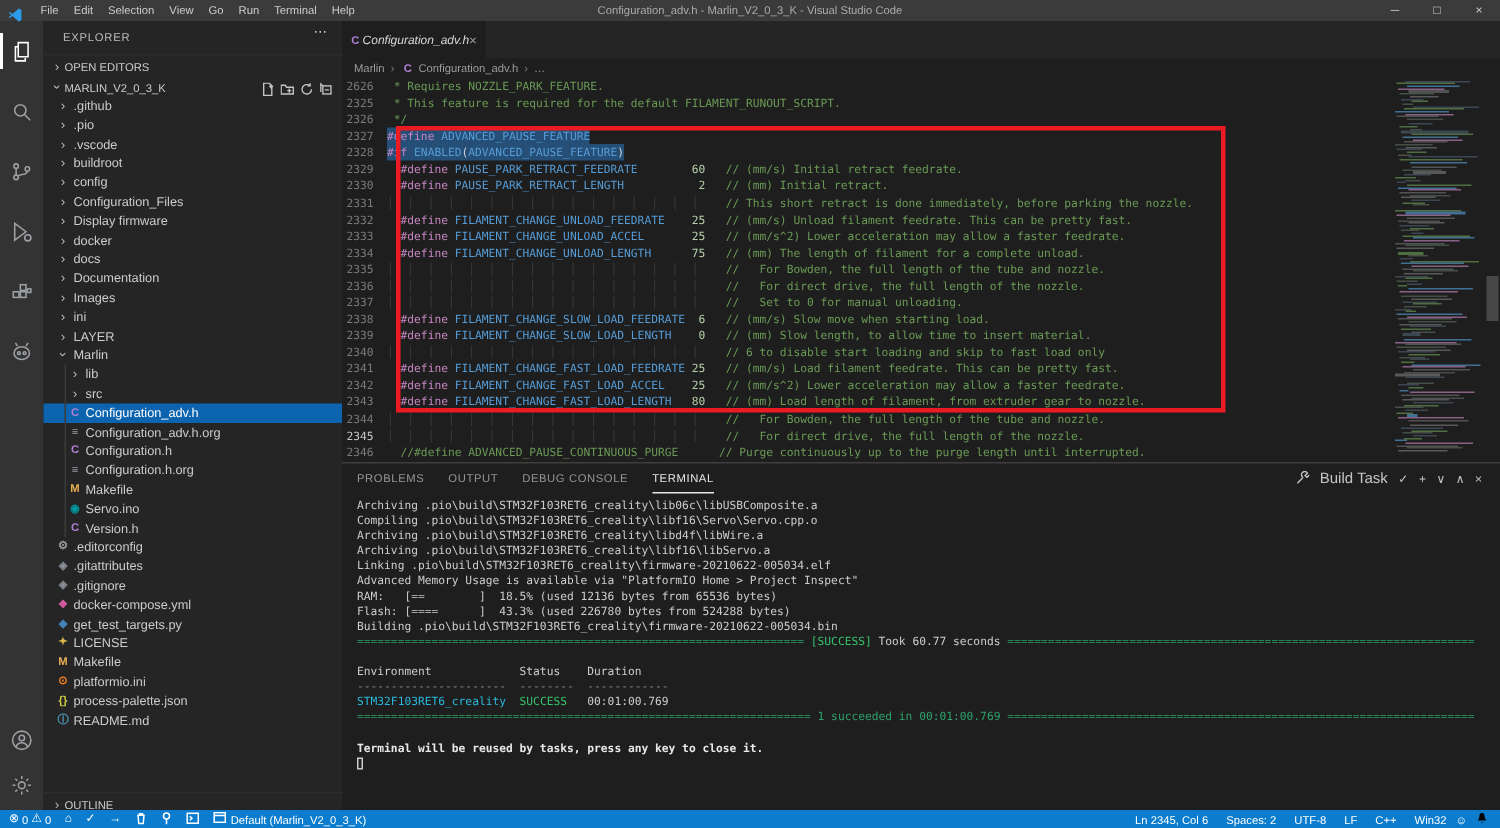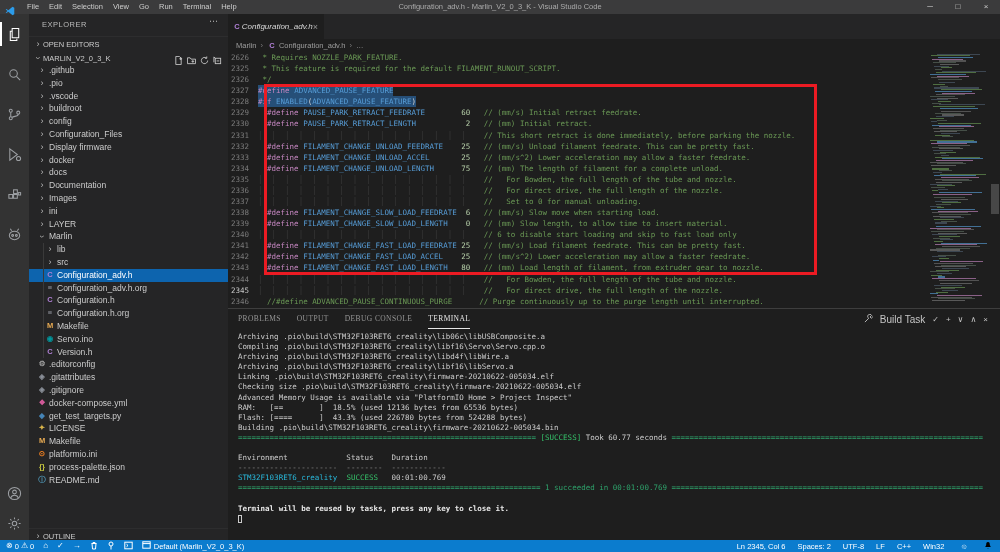--- a/index.html
+++ b/index.html
@@ -67,39 +67,39 @@
   #minimap { position:absolute; left:700px; top:0; width:58px; height:256px; }
   .mm-row { height:1.1px; margin-bottom:0.6px; }
   #code-scrollbar { position:absolute; left:762px; top:0; width:10px; height:256px; }
   #code-thumb { position:absolute; left:1px; top:132px; width:8px; height:30px; background:rgba(121,121,121,.45); }
 
   #annotation-box { position:absolute; left:264px; top:84px; width:553px; height:191px; border:3px solid #EC1B23; z-index:40; }
 
   
   #panel { position:absolute; left:228px; top:308px; width:772px; height:232px; background:#1E1E1E; border-top:1px solid #3E3E3E; }
   #panel-tabs { position:absolute; left:10px; top:0; height:20px; display:flex; gap:16px; }
-  .ptab { font-size:7.5px; line-height:19px; letter-spacing:.4px; color:#969696;font-family:Liberation Serif, serif; }
+  .ptab { font-size:7.5px; line-height:19px; letter-spacing:.4px; color:#969696; }
   .ptab.active { color:#E7E7E7; border-bottom:1px solid #E7E7E7; }
   #panel-actions { position:absolute; right:12px; top:0; height:20px; display:flex; align-items:center; gap:7px; color:#C5C5C5; font-size:8px; }
   #panel-actions .tlabel { font-size:10px; }
   #panel-actions svg { stroke:#C5C5C5; fill:none; stroke-width:1; }
   #terminal { position:absolute; left:10px; top:23px; right:4px; bottom:0; }
   .trow { height:10.1px; line-height:10.1px; white-space:pre; font-family:"DejaVu Sans Mono", monospace; font-size:7.5px; }
   .tt-w{color:#CCCCCC} .tt-e{color:#2EA26B} .tt-s{color:#35C26A} .tt-cy{color:#29B8DB}
   .tt-dim{color:#8A8A8A} .tt-b{color:#E8E8E8; font-weight:bold}
   #cursor-block { display:inline-block; width:4px; height:8px; border:1px solid #CCCCCC; vertical-align:middle; }
 
   
   #statusbar { position:absolute; left:0; top:540px; width:1000px; height:12px; background:#0B7CCE; color:#FFFFFF; z-index:30; display:flex; align-items:center; font-size:7.5px; }
   #status-left { display:flex; align-items:center; gap:9px; padding-left:6px; }
   #status-left .sicon { font-size:8px; line-height:12px; }
   #status-left svg { stroke:#FFFFFF; fill:none; stroke-width:1; }
   .probs { display:flex; align-items:center; gap:2px; }
   #status-env { display:flex; align-items:center; gap:3px; }
-  #status-right { margin-left:auto; display:flex; align-items:center; gap:16px; padding-right:8px; }
+  #status-right { margin-left:auto; display:flex; align-items:center; gap:6px; padding-right:8px; }
   #status-right span { white-space:nowrap; }
 </style>
 </head>
 <body>
 
 <div id="titlebar">
   <span id="vscode-logo">
     <svg width="10" height="10" viewBox="0 0 14 14">
         <path d="M10.5 1 L4.7 6.1 L2 4.2 L1 4.8 L3.6 7 L1 9.2 L2 9.8 L4.7 7.9 L10.5 13 L13 11.7 V2.3 Z" fill="#2C9CEA"></path>
       </svg>
@@ -559,21 +559,20 @@
     <span>∨</span>
     <span>∧</span>
     <span>×</span>
   </div>
   <div id="terminal">
       <div class="trow"><span class="tt-w">Archiving .pio\build\STM32F103RET6_creality\lib06c\libUSBComposite.a</span></div>
       <div class="trow"><span class="tt-w">Compiling .pio\build\STM32F103RET6_creality\libf16\Servo\Servo.cpp.o</span></div>
       <div class="trow"><span class="tt-w">Archiving .pio\build\STM32F103RET6_creality\libd4f\libWire.a</span></div>
       <div class="trow"><span class="tt-w">Archiving .pio\build\STM32F103RET6_creality\libf16\libServo.a</span></div>
       <div class="trow"><span class="tt-w">Linking .pio\build\STM32F103RET6_creality\firmware-20210622-005034.elf</span></div>
-      <div class="trow"><span class="tt-w">Checking size .pio\build\STM32F103RET6_creality\firmware-20210622-005034.elf</span></div>
       <div class="trow"><span class="tt-w">Advanced Memory Usage is available via "PlatformIO Home &gt; Project Inspect"</span></div>
       <div class="trow"><span class="tt-w">RAM:   [==        ]  18.5% (used 12136 bytes from 65536 bytes)</span></div>
       <div class="trow"><span class="tt-w">Flash: [====      ]  43.3% (used 226780 bytes from 524288 bytes)</span></div>
       <div class="trow"><span class="tt-w">Building .pio\build\STM32F103RET6_creality\firmware-20210622-005034.bin</span></div>
       <div class="trow"><span class="tt-e">==================================================================</span><span class="tt-w"> </span><span class="tt-s">[SUCCESS]</span><span class="tt-w"> Took 60.77 seconds </span><span class="tt-e">=====================================================================</span></div>
       <div class="trow">&nbsp;</div>
       <div class="trow"><span class="tt-w">Environment             Status    Duration</span></div>
       <div class="trow"><span class="tt-dim">----------------------  --------  ------------</span></div>
       <div class="trow"><span class="tt-cy">STM32F103RET6_creality</span><span class="tt-w">  </span><span class="tt-s">SUCCESS</span><span class="tt-w">   00:01:00.769</span></div>
       <div class="trow"><span class="tt-e">=================================================================== 1 succeeded in 00:01:00.769 =====================================================================</span></div>

